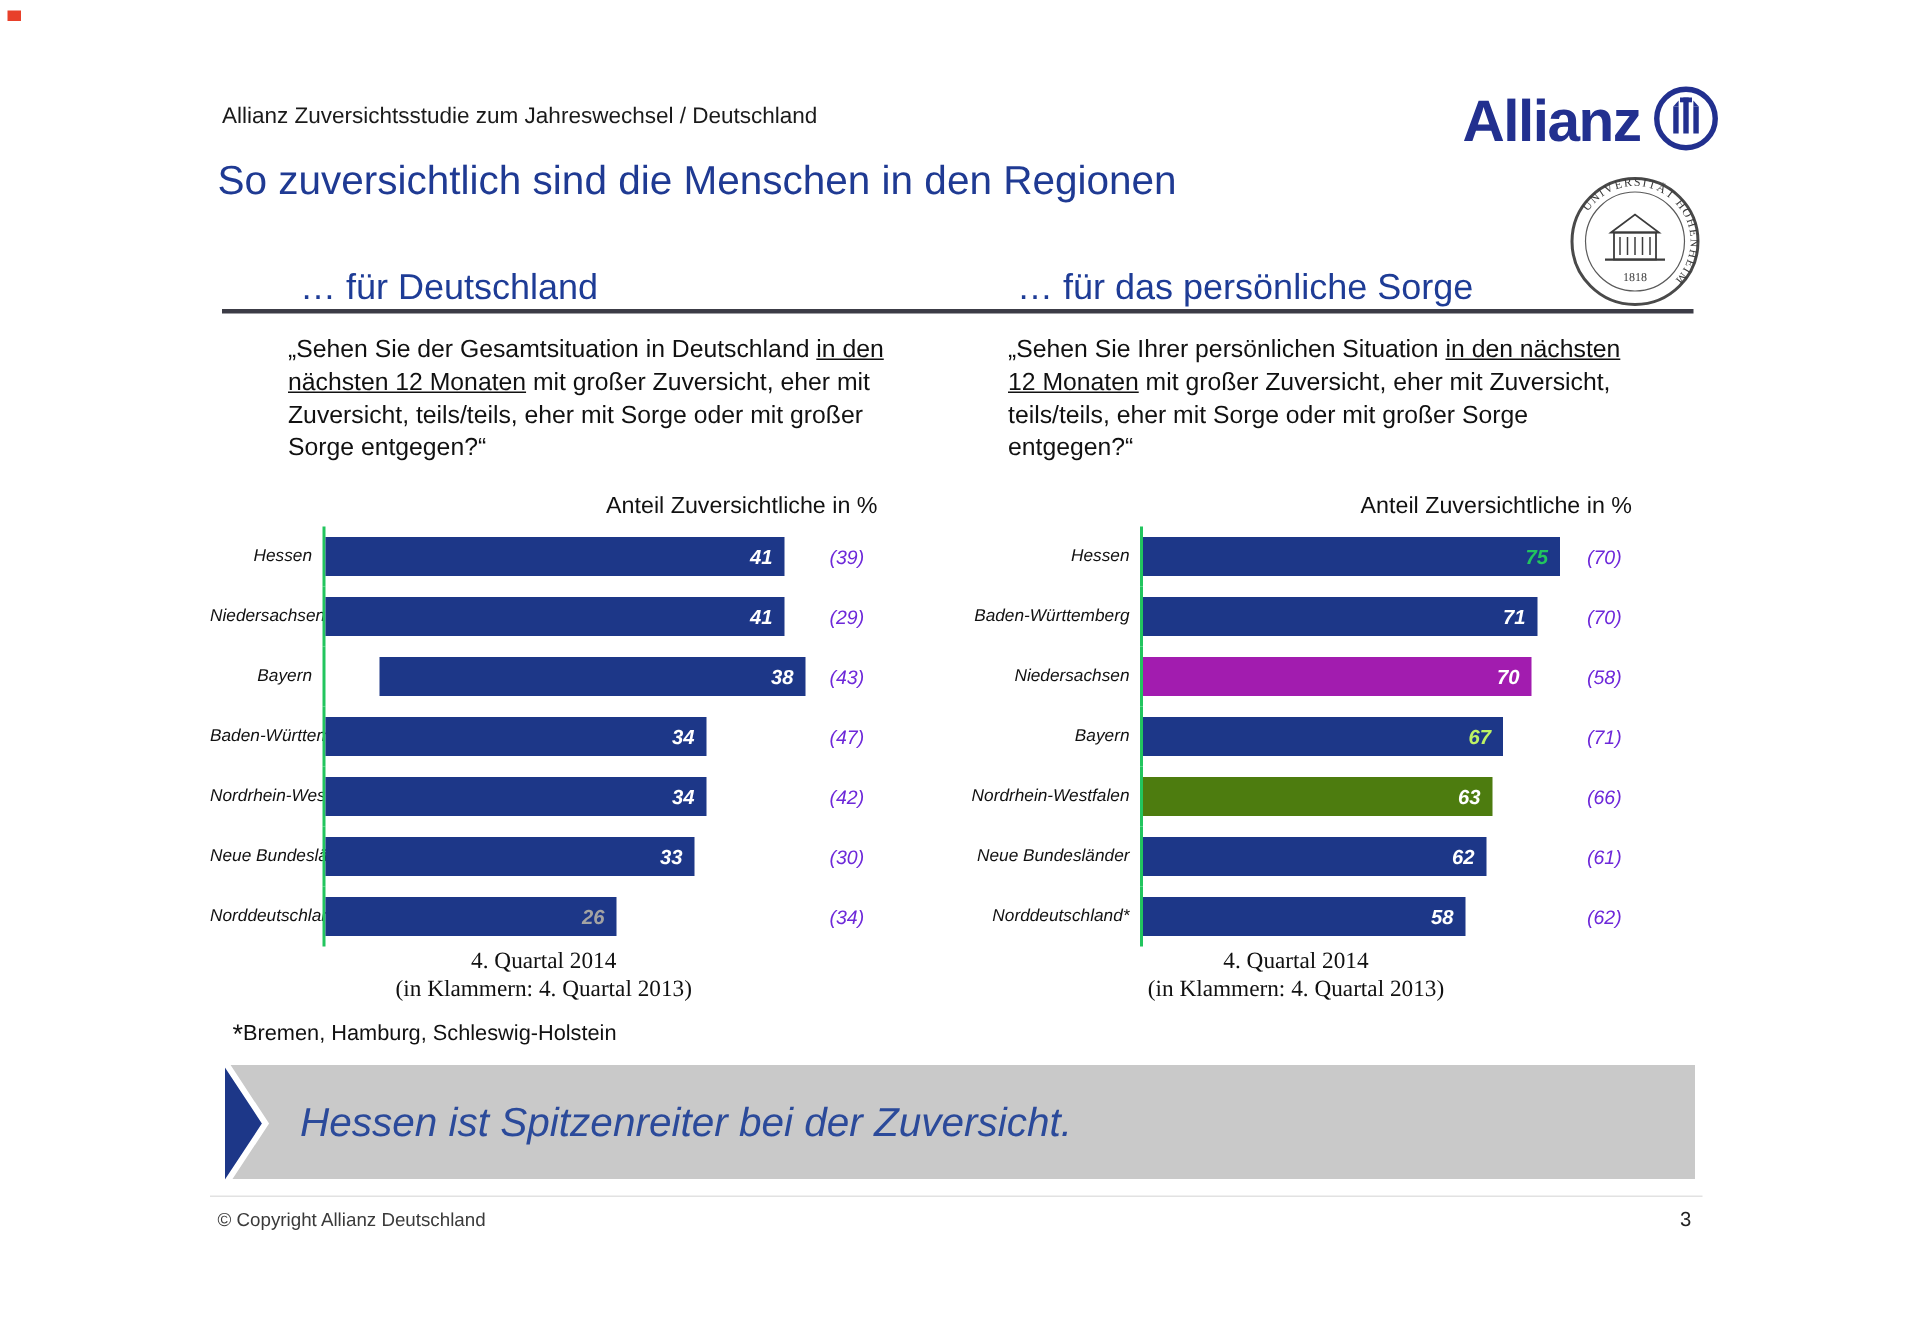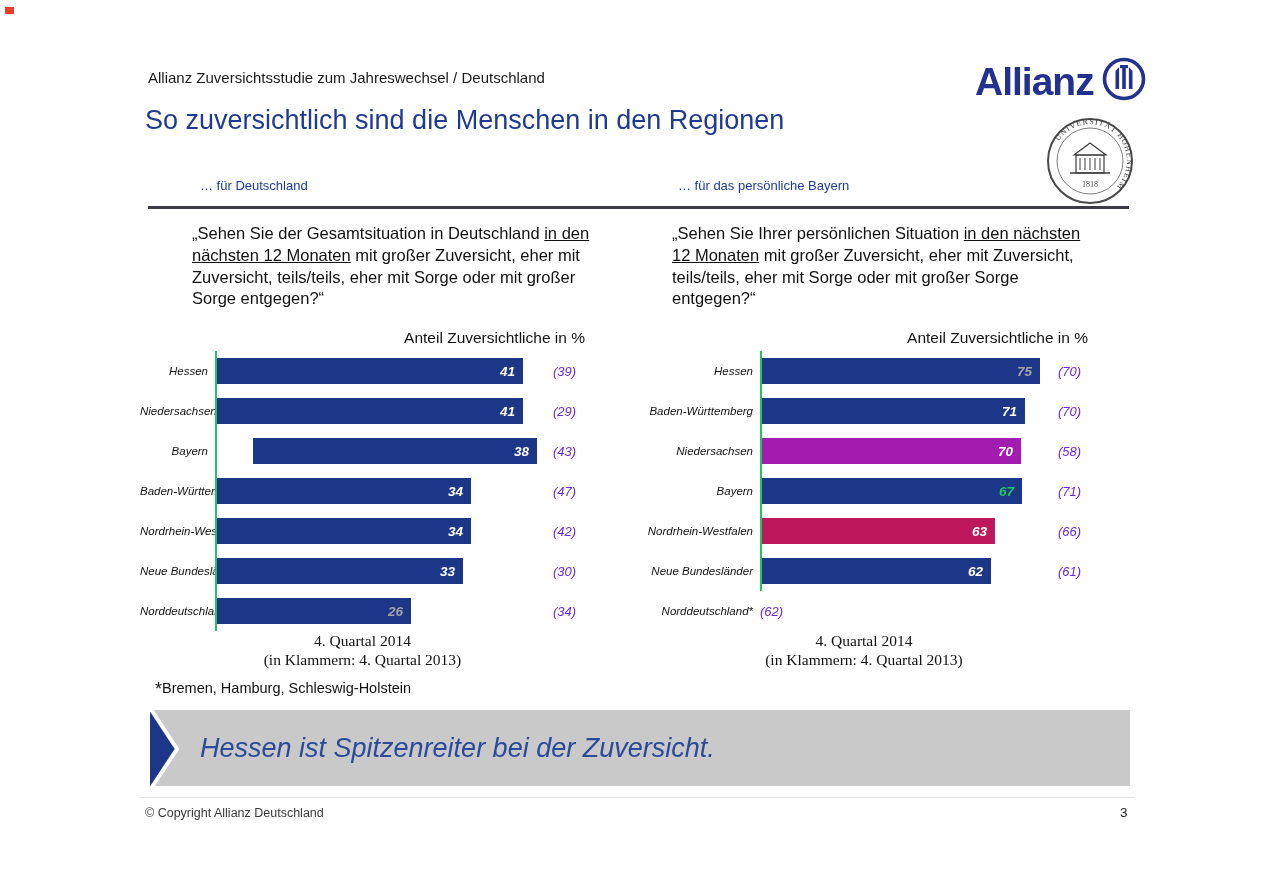--- a/index.html
+++ b/index.html
@@ -10,21 +10,21 @@
 
   .eyebrow { left:148px; top:69px; font-size:15px; color:#1a1a1a; }
 
   .logo { left:975px; top:57px; display:flex; align-items:center; gap:8px; }
   .logo-word { font-size:39px; font-weight:bold; color:#22308f; letter-spacing:-1px; line-height:1; }
 
   .page-title { left:145px; top:105px; font-size:27px; color:#1f3a93; }
 
   .seal { left:1046px; top:117px; width:88px; height:88px; }
 
-  .colhead { font-size:13px; color:#1e3c96; }
+  .colhead { font-size:24px; color:#1e3c96; }
   .colhead.left  { left:200px; top:178px; }
   .colhead.right { left:678px; top:178px; }
 
   .divider { left:148px; top:206px; width:981px; height:3px; background:#3c3c46; }
 
   .question { font-size:16.5px; line-height:21.8px; color:#111; }
   .question.left  { left:192px; top:223px; width:398px; }
   .question.right { left:672px; top:223px; width:424px; }
   .question .ul { text-decoration:underline; }
 
@@ -97,21 +97,21 @@
       <line x1="44" y1="41" x2="44" y2="53"></line>
         <line x1="49" y1="41" x2="49" y2="53"></line>
       <line x1="54" y1="41" x2="54" y2="53"></line>
     </g>
     <line x1="24" y1="56" x2="64" y2="56" stroke="#3c3c3c" stroke-width="1.5"></line>
     <text x="44" y="70" font-size="8" fill="#3c3c3c" text-anchor="middle" font-family="Liberation Serif, serif">1818</text>
   </svg>
 </div>
 
 <div class="abs colhead left">… für Deutschland</div>
-<div class="abs colhead right">… für das persönliche Bayern</div>
+<div class="abs colhead right">… für das persönliche Sorge</div>
 
 <div class="abs divider"></div>
 
 <div class="abs question left"><span>„Sehen Sie der Gesamtsituation in Deutschland </span><span class="ul">in den nächsten 12 Monaten</span><span> mit großer Zuversicht, eher mit Zuversicht, teils/teils, eher mit Sorge oder mit großer Sorge entgegen?“</span></div>
 
 <div class="abs question right"><span>„Sehen Sie Ihrer persönlichen Situation </span><span class="ul">in den nächsten 12 Monaten</span><span> mit großer Zuversicht, eher mit Zuversicht, teils/teils, eher mit Sorge oder mit großer Sorge entgegen?“</span></div>
 
 <div class="abs chart c1" id="chart-0">
   <div class="ctitle">Anteil Zuversichtliche in %</div>
   <div class="crows">
@@ -168,61 +168,64 @@
   <div class="cnote">4. Quartal 2014</div>
   <div class="cnote">(in Klammern: 4. Quartal 2013)</div>
 </div>
 
 <div class="abs chart c2" id="chart-1">
   <div class="ctitle">Anteil Zuversichtliche in %</div>
   <div class="crows">
       <div class="crow">
         <span class="clabel">Hessen</span>
         <div class="cbarwrap">
-          <div class="cbar" style="width: 278px; background: rgb(29, 55, 136); color: #a3a3a3;">75</div>
+          <div class="cbar" style="width: 278px; background: rgb(29, 55, 136); color: #22c55e;">75</div>
         </div>
         <span class="cparen">(70)</span>
       </div>
       <div class="crow">
         <span class="clabel">Baden-Württemberg</span>
         <div class="cbarwrap">
           <div class="cbar" style="width: 263px; background: rgb(29, 55, 136); color: rgb(255, 255, 255);">71</div>
         </div>
         <span class="cparen">(70)</span>
       </div>
       <div class="crow">
         <span class="clabel">Niedersachsen</span>
         <div class="cbarwrap">
           <div class="cbar" style="width: 259px; background: #a21caf; color: rgb(255, 255, 255);">70</div>
         </div>
         <span class="cparen">(58)</span>
       </div>
       <div class="crow">
         <span class="clabel">Bayern</span>
         <div class="cbarwrap">
-          <div class="cbar" style="width: 260px; background: rgb(29, 55, 136); color: #22c55e;">67</div>
+          <div class="cbar" style="width: 240px; background: rgb(29, 55, 136); color: #bef264;">67</div>
         </div>
         <span class="cparen">(71)</span>
       </div>
       <div class="crow">
         <span class="clabel">Nordrhein-Westfalen</span>
         <div class="cbarwrap">
-          <div class="cbar" style="width: 233px; background: #be185d; color: rgb(255, 255, 255);">63</div>
+          <div class="cbar" style="width: 233px; background: #4d7c0f; color: rgb(255, 255, 255);">63</div>
         </div>
         <span class="cparen">(66)</span>
       </div>
       <div class="crow">
         <span class="clabel">Neue Bundesländer</span>
         <div class="cbarwrap">
           <div class="cbar" style="width: 229px; background: rgb(29, 55, 136); color: rgb(255, 255, 255);">62</div>
         </div>
         <span class="cparen">(61)</span>
       </div>
       <div class="crow">
         <span class="clabel">Norddeutschland*</span>
+        <div class="cbarwrap">
+          <div class="cbar" style="width: 215px; background: rgb(29, 55, 136); color: rgb(255, 255, 255);">58</div>
+        </div>
         <span class="cparen">(62)</span>
       </div>
     </div>
   <div class="cnote">4. Quartal 2014</div>
   <div class="cnote">(in Klammern: 4. Quartal 2013)</div>
 </div>
 
 <div class="abs footnote"><span class="star">*</span><span>Bremen, Hamburg, Schleswig-Holstein</span></div>
 
 <div class="abs banner">

